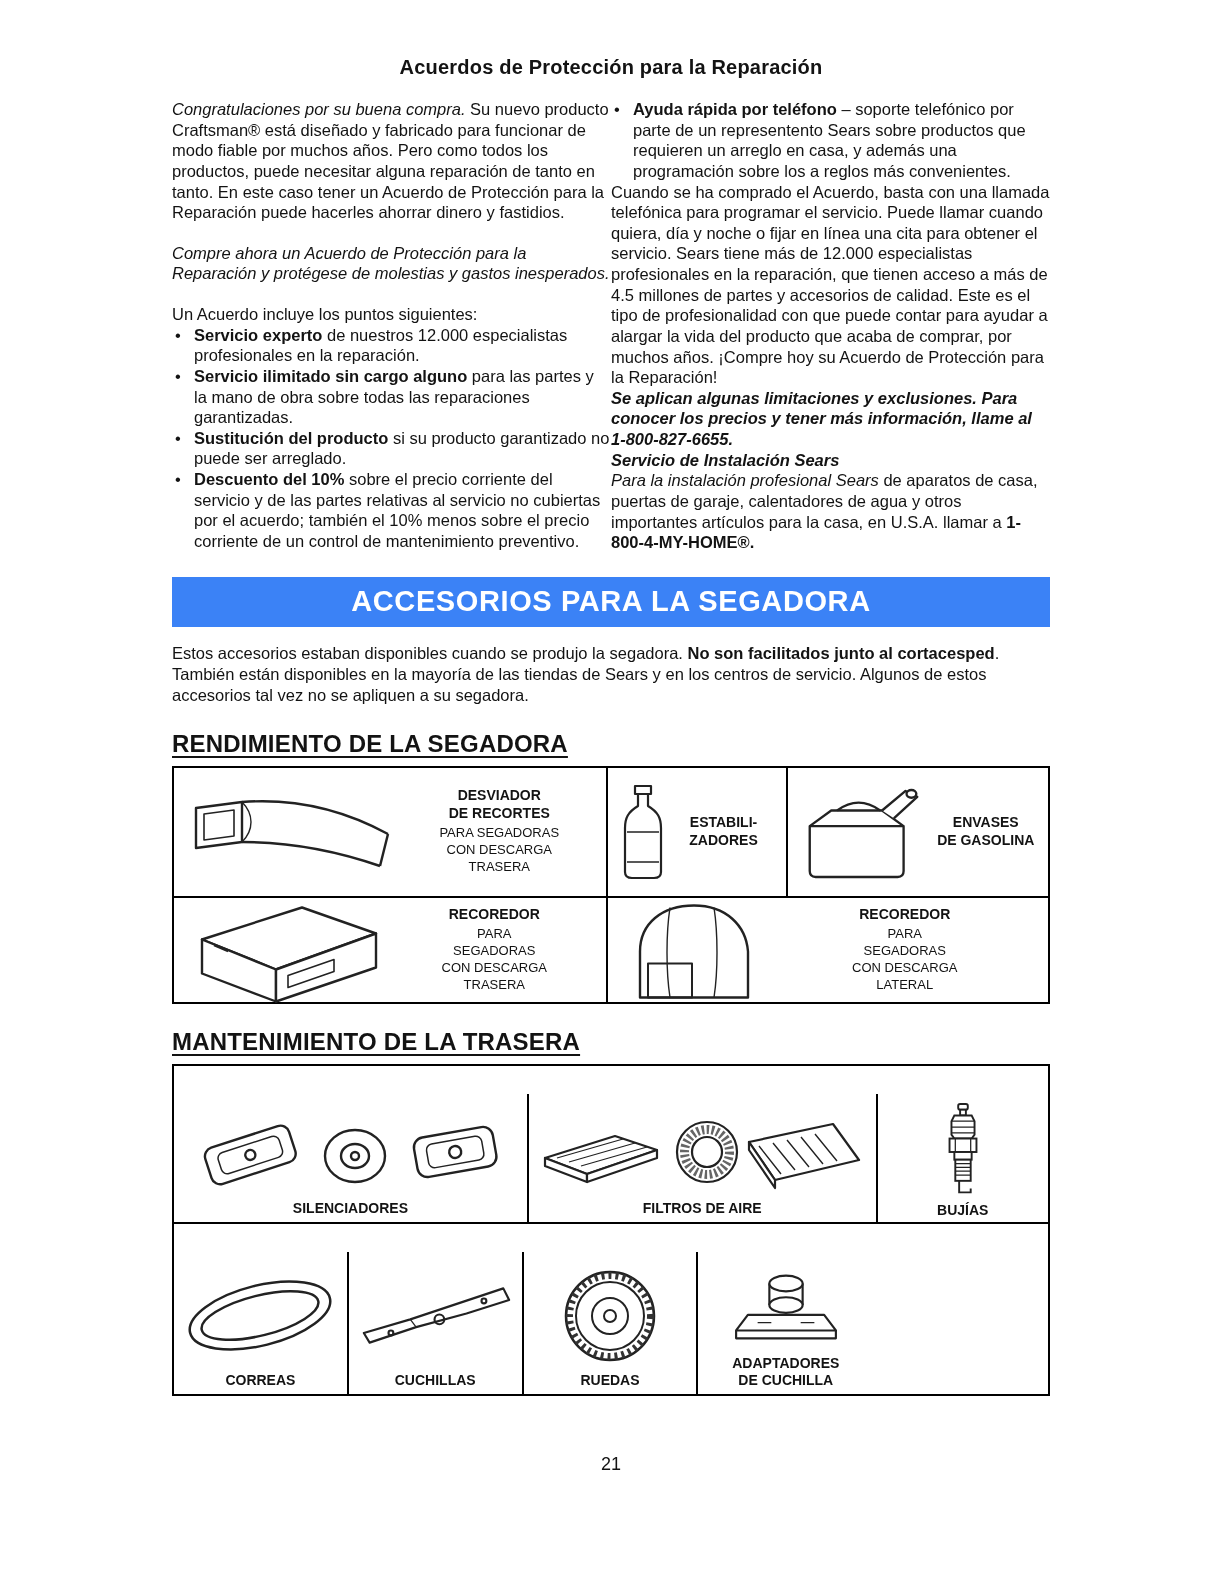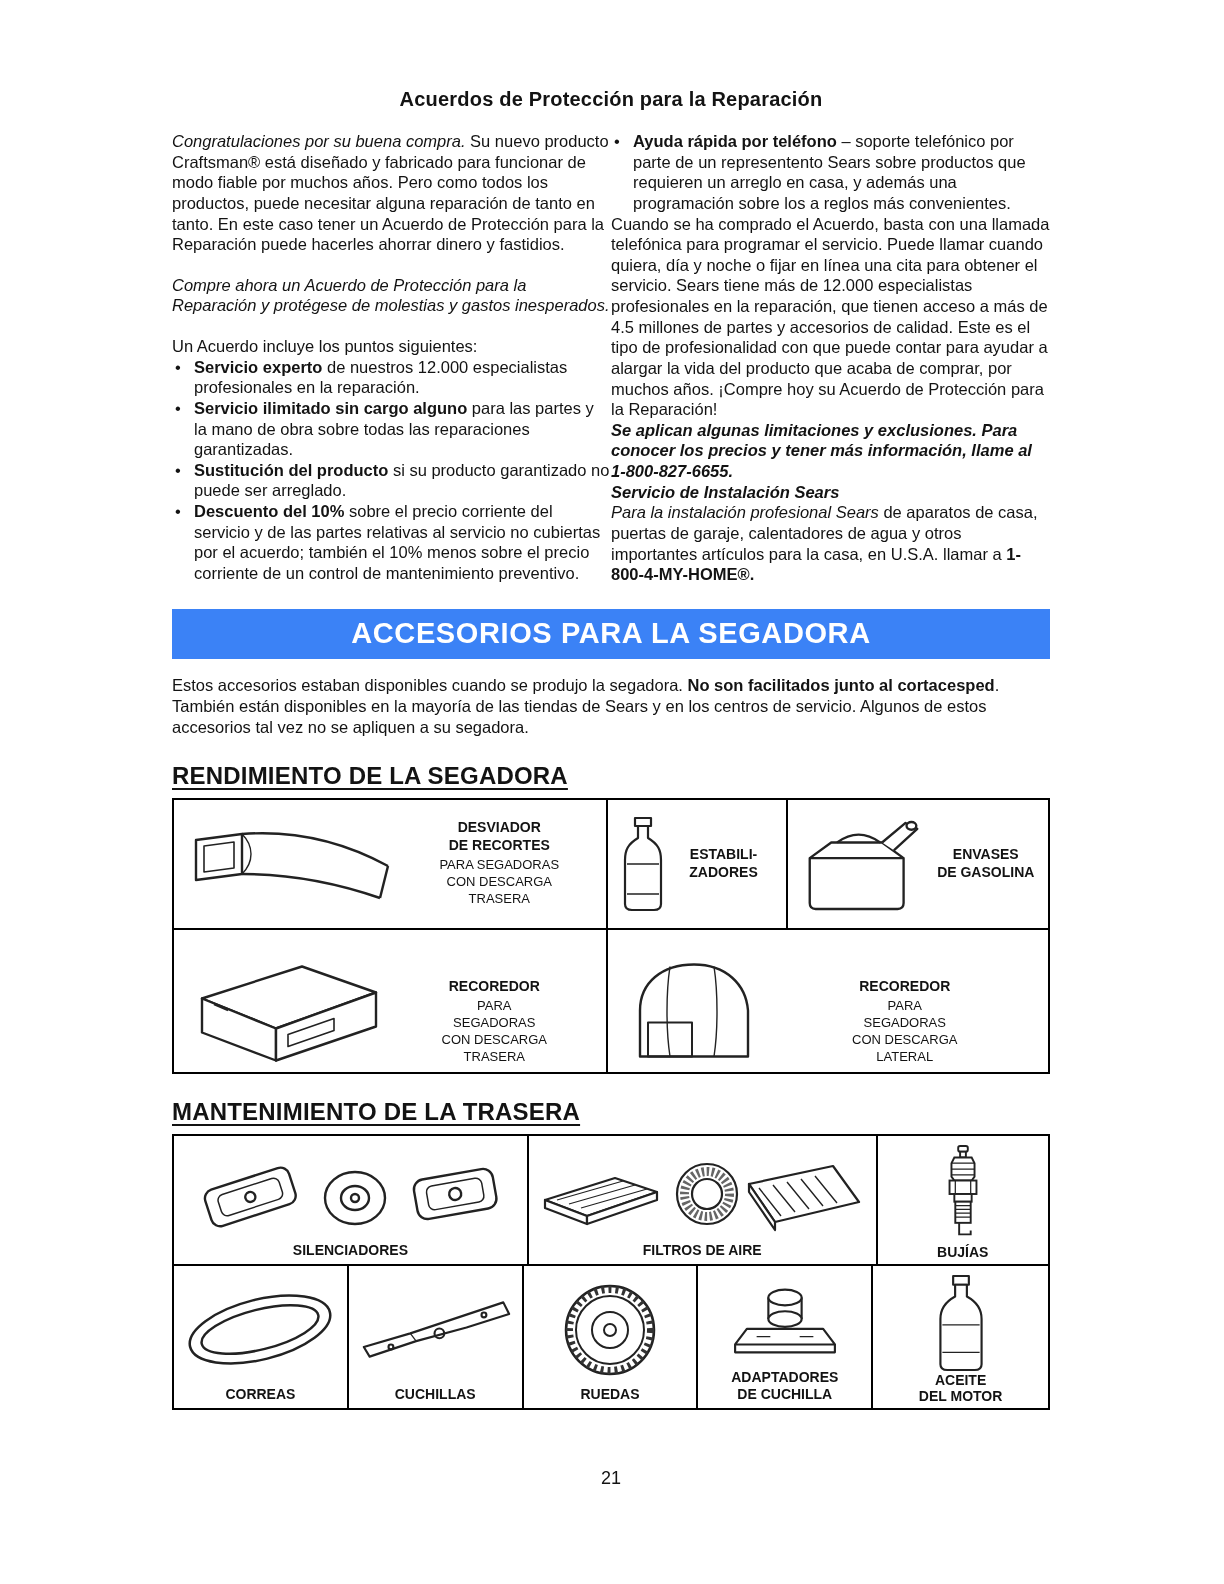--- a/index.html
+++ b/index.html
@@ -1,58 +1,58 @@
 <!DOCTYPE html>
 <html><head>
 <meta charset="utf-8">
 <style>
   * { margin:0; padding:0; box-sizing:border-box; }
   html, body { background:#ffffff; }
   .page {
     width:1224px; height:1584px; margin:0 auto; background:#ffffff;
     font-family:"Liberation Sans", sans-serif; color:#131313;
-    padding:88px 174px 0 172px; overflow:hidden; position:relative;
+    padding:56px 174px 0 172px; overflow:hidden; position:relative;
   }
   .doc-title { font-size:20px; font-weight:bold; text-align:center; margin-bottom:20px; letter-spacing:0.2px; }
   .columns { display:flex; }
   .col { flex:1 1 0; font-size:16.5px; line-height:1.25; }
   .para { margin-bottom:20px; }
   .para.tight { margin-bottom:0; }
   .italic { font-style:italic; }
   .boldtxt { font-weight:bold;font-style:italic; }
   .bullet { display:flex; }
   .bullet .marker { flex:0 0 22px; width:22px; padding-left:3px; }
   .bullet .btext { flex:1; }
   .banner { margin-top:24px; background:#3b82f6; color:#fff; height:50px; display:flex; align-items:center; justify-content:center; font-size:29px; font-weight:bold; letter-spacing:0.6px; }
   .intro { margin-top:16px; font-size:16.5px; line-height:1.27; }
   .section-heading { font-size:24px; font-weight:bold; margin:24px 0 8px 0; text-decoration:underline; text-decoration-thickness:2px; text-underline-offset:4px; letter-spacing:0.2px; }
   .grid { border:2px solid #000; }
   .grow { display:flex; }
   .grow + .grow { border-top:2px solid #000; }
   .gcell { border-right:2px solid #000; }
   .gcell:last-child { border-right:none; }
   .prow1 .gcell { height:128px; }
-  .prow2 .gcell { height:142px;align-items:flex-end; }
+  .prow2 .gcell { height:104px; }
   .prow1 .gcell:nth-child(1) { width:49.6%; }
   .prow1 .gcell:nth-child(2) { width:20.6%; }
   .prow1 .gcell:nth-child(3) { width:29.8%; }
   .prow2 .gcell:nth-child(1) { width:49.6%; }
   .prow2 .gcell:nth-child(2) { width:50.4%; }
   .pcell { display:flex; align-items:center; padding:6px 10px; gap:4px; }
   .pcell .icon { flex:0 0 auto; }
   .pcell .ptext { flex:1; text-align:center; }
   .ctitle { display:block; font-size:14px; font-weight:bold; white-space:pre-line; line-height:1.25; }
   .csub { display:block; font-size:13px; white-space:pre-line; line-height:1.3; margin-top:3px; }
   .mrow1 .gcell:nth-child(1) { width:40.6%; }
   .mrow1 .gcell:nth-child(2) { width:39.9%; }
   .mrow1 .gcell:nth-child(3) { width:19.5%; }
   .mrow2 .gcell { width:20%; }
   .mrow1 .gcell { height:128px; }
   .mrow2 .gcell { height:142px; }
-  .mcell { display:flex; flex-direction:column; align-items:center; justify-content:space-between; padding:8px 6px 5px; }
+  .mcell { display:flex; flex-direction:column; align-items:center; justify-content:space-between; padding:8px 6px 5px;margin-top:28px; }
   .mcell .icons { flex:1; display:flex; align-items:center; justify-content:center; width:100%; }
   .mlabel { font-size:14px; font-weight:bold; text-align:center; white-space:pre-line; line-height:1.2; }
   .page-number { text-align:center; font-size:18px; margin-top:58px; }
   svg { display:block; }
 </style>
 </head>
 <body>
 
 <div class="page">
 
@@ -313,31 +313,18 @@
               <ellipse cx="55" cy="22" rx="17" ry="8"></ellipse>
               <polygon points="16,54 94,54 106,70 4,70"></polygon>
               <path d="M4 70 v8 h102 v-8" fill="none"></path>
               <path d="M26 62 h14 M70 62 h14" stroke-width="1.3" fill="none"></path>
             </g>
           </svg>
         </span>
         <span class="mlabel">ADAPTADORES
 DE CUCHILLA</span>
       </div>
-      <div class="gcell mcell">
-        <span class="icons">
-          <svg width="58" height="98" viewBox="0 0 58 100">
-            <g fill="#fff" stroke="#222" stroke-width="2.2" stroke-linejoin="round">
-              <rect x="21" y="2" width="16" height="9"></rect>
-              <path d="M23 11 L23 23 C12 29 8 36 8 46 L8 92 C8 96 11 98 15 98 L43 98 C47 98 50 96 50 92 L50 46 C50 36 46 29 35 23 L35 11 Z"></path>
-              <path d="M10 52 h38 M10 80 h38" stroke-width="1.3" fill="none"></path>
-            </g>
-          </svg>
-        </span>
-        <span class="mlabel">ACEITE
-DEL MOTOR</span>
-      </div>
     </div>
   </div>
 
   <div class="page-number">21</div>
 
 </div>
 
 </body></html>

